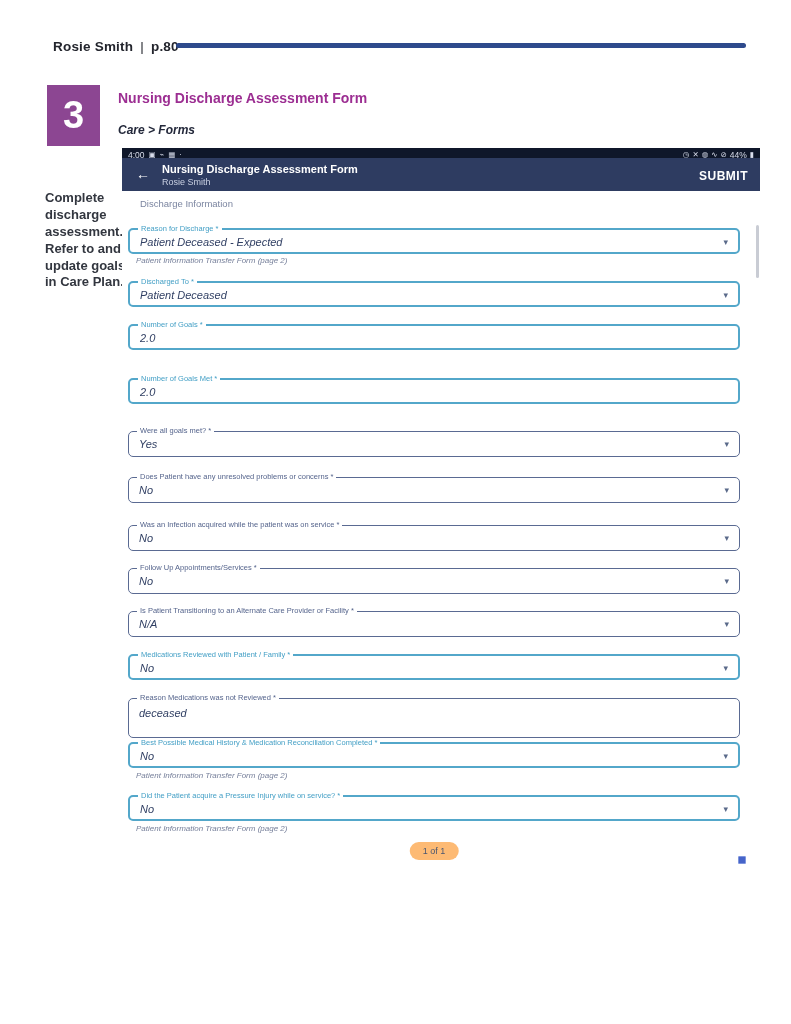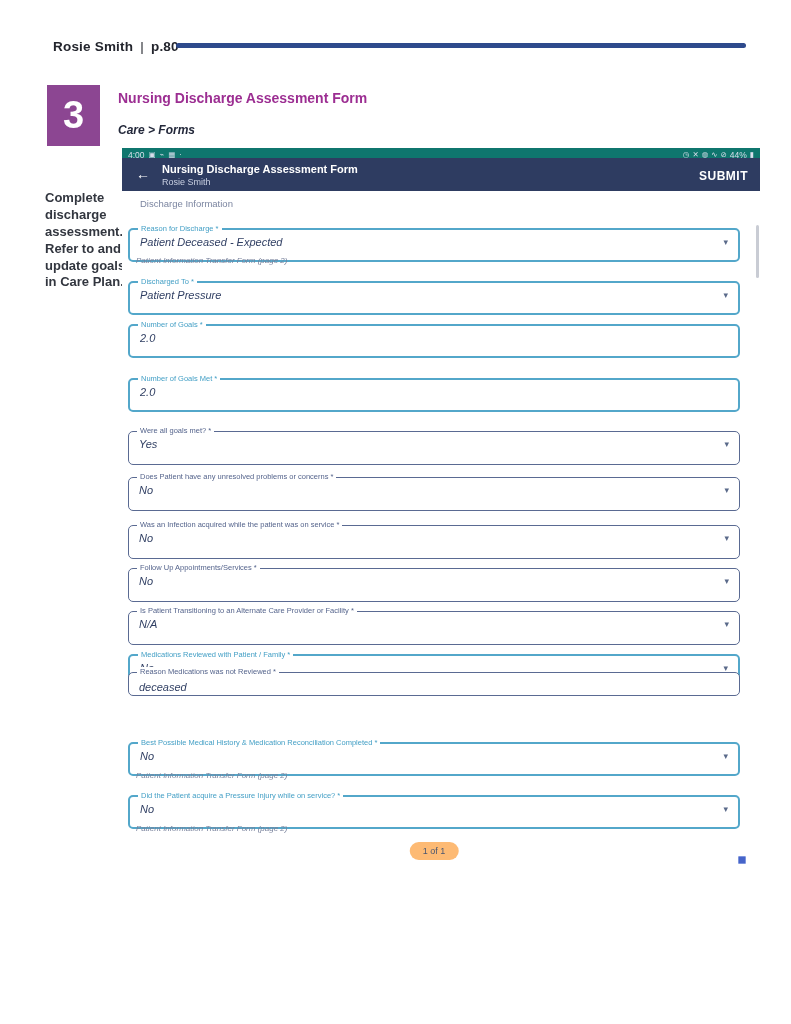--- a/index.html
+++ b/index.html
@@ -16,35 +16,35 @@
   .step-num { position:absolute; left:47px; top:85px; width:53px; height:61px; background:#8c4692;
               color:#fff; font-size:38px; font-weight:bold; display:flex; align-items:center; justify-content:center; }
   .step-title { position:absolute; left:118px; top:90px; font-size:14px; font-weight:bold; color:#9c2e92; }
   .step-crumb { position:absolute; left:118px; top:107px; font-size:12px; font-weight:bold; font-style:italic; color:#23283a;margin-top:16px; }
 
   
   .note { position:absolute; left:45px; top:190px; width:86px; font-size:13px; font-weight:bold; color:#32363f; line-height:1.3; }
 
   
   .phone { position:absolute; left:122px; top:144px; width:638px; height:727px; background:#ffffff; }
-  .statusbar { position:absolute; left:0; top:4px; width:638px; height:14px; background:#0f766e; color:#d9deec;
+  .statusbar { position:absolute; left:0; top:4px; width:638px; height:14px; background:#0f172a; color:#d9deec;
                font-size:8.5px; display:flex; align-items:center; padding:0 6px; }
   .statusbar .sb-left { display:flex; align-items:center; gap:4px; }
   .statusbar .sb-right { margin-left:auto; display:flex; align-items:center; gap:3px; }
   .sb-ic { font-size:7.5px; line-height:1; }
   .appbar { position:absolute; left:0; top:14px; width:638px; height:33px; background:#2e3c61; color:#ffffff; }
   .back-arrow { position:absolute; left:14px; top:8px; font-size:14px; color:#fff; }
   .appbar-title { position:absolute; left:40px; top:5px; font-size:11px; font-weight:bold; color:#ffffff; }
   .appbar-sub { position:absolute; left:40px; top:19px; font-size:9px; color:#c9d0e2; }
   .submit-btn { position:absolute; right:12px; top:11px; font-size:12px; font-weight:bold; color:#ffffff; letter-spacing:.5px; background:none; border:none; font-family:inherit; }
 
   .section-label { position:absolute; left:18px; top:54px; font-size:9.5px; color:#7b85a0; }
 
   
-  .field { position:absolute; left:6px; width:612px; height:34px; border-radius:5px; background:#fff; }
+  .field { position:absolute; left:6px; width:612px; height:26px; border-radius:5px; background:#fff; }
   .field.teal { border:2px solid #53a7ca; }
   .field.navy { border:1.5px solid #5a6a92; }
   .flabel { position:absolute; top:-6px; left:8px; background:#ffffff; padding:0 3px; font-size:7.5px; white-space:nowrap; }
   .field.teal .flabel { color:#45a0c6; }
   .field.navy .flabel { color:#55648c; }
   .fvalue { position:absolute; left:10px; top:6px; font-size:11px; color:#303f63;font-style:italic; }
   .caret { position:absolute; right:10px; top:7px; font-size:9px; color:#5a6a8a; }
 
   .helper { position:absolute; font-size:8px; color:#77809b; white-space:nowrap;font-style:italic; }
   .helper.right { text-align:right;margin-top:30px; }
@@ -103,21 +103,21 @@
 
     <div class="field teal" style="top:84px">
       <span class="flabel">Reason for Discharge *</span>
       <span class="fvalue">Patient Deceased - Expected</span>
       <span class="caret">▾</span>
     </div>
     <div class="helper" style="top:112px;left:14px">Patient Information Transfer Form (page 2)</div>
 
     <div class="field teal" style="top:137px">
       <span class="flabel">Discharged To *</span>
-      <span class="fvalue">Patient Pressure</span>
+      <span class="fvalue">Patient Deceased</span>
       <span class="caret">▾</span>
     </div>
 
     <div class="field teal" style="top:180px">
       <span class="flabel">Number of Goals *</span>
       <span class="fvalue">2.0</span>
     </div>
     <div class="helper right" style="top:209px;right:20px">Min: 1.0; Max: 8.0</div>
 
     <div class="field teal" style="top:234px">
@@ -155,21 +155,21 @@
       <span class="fvalue">N/A</span>
       <span class="caret">▾</span>
     </div>
 
     <div class="field teal" style="top:510px">
       <span class="flabel">Medications Reviewed with Patient / Family *</span>
       <span class="fvalue">No</span>
       <span class="caret">▾</span>
     </div>
 
-    <div class="field navy" style="top:528px;height:24px">
+    <div class="field navy" style="top:554px;height:40px">
       <span class="flabel">Reason Medications was not Reviewed *</span>
       <span class="fvalue" style="top:8px">deceased</span>
     </div>
 
     <div class="field teal" style="top:598px">
       <span class="flabel">Best Possible Medical History &amp; Medication Reconciliation Completed *</span>
       <span class="fvalue">No</span>
       <span class="caret">▾</span>
     </div>
     <div class="helper" style="top:627px;left:14px">Patient Information Transfer Form (page 2)</div>

